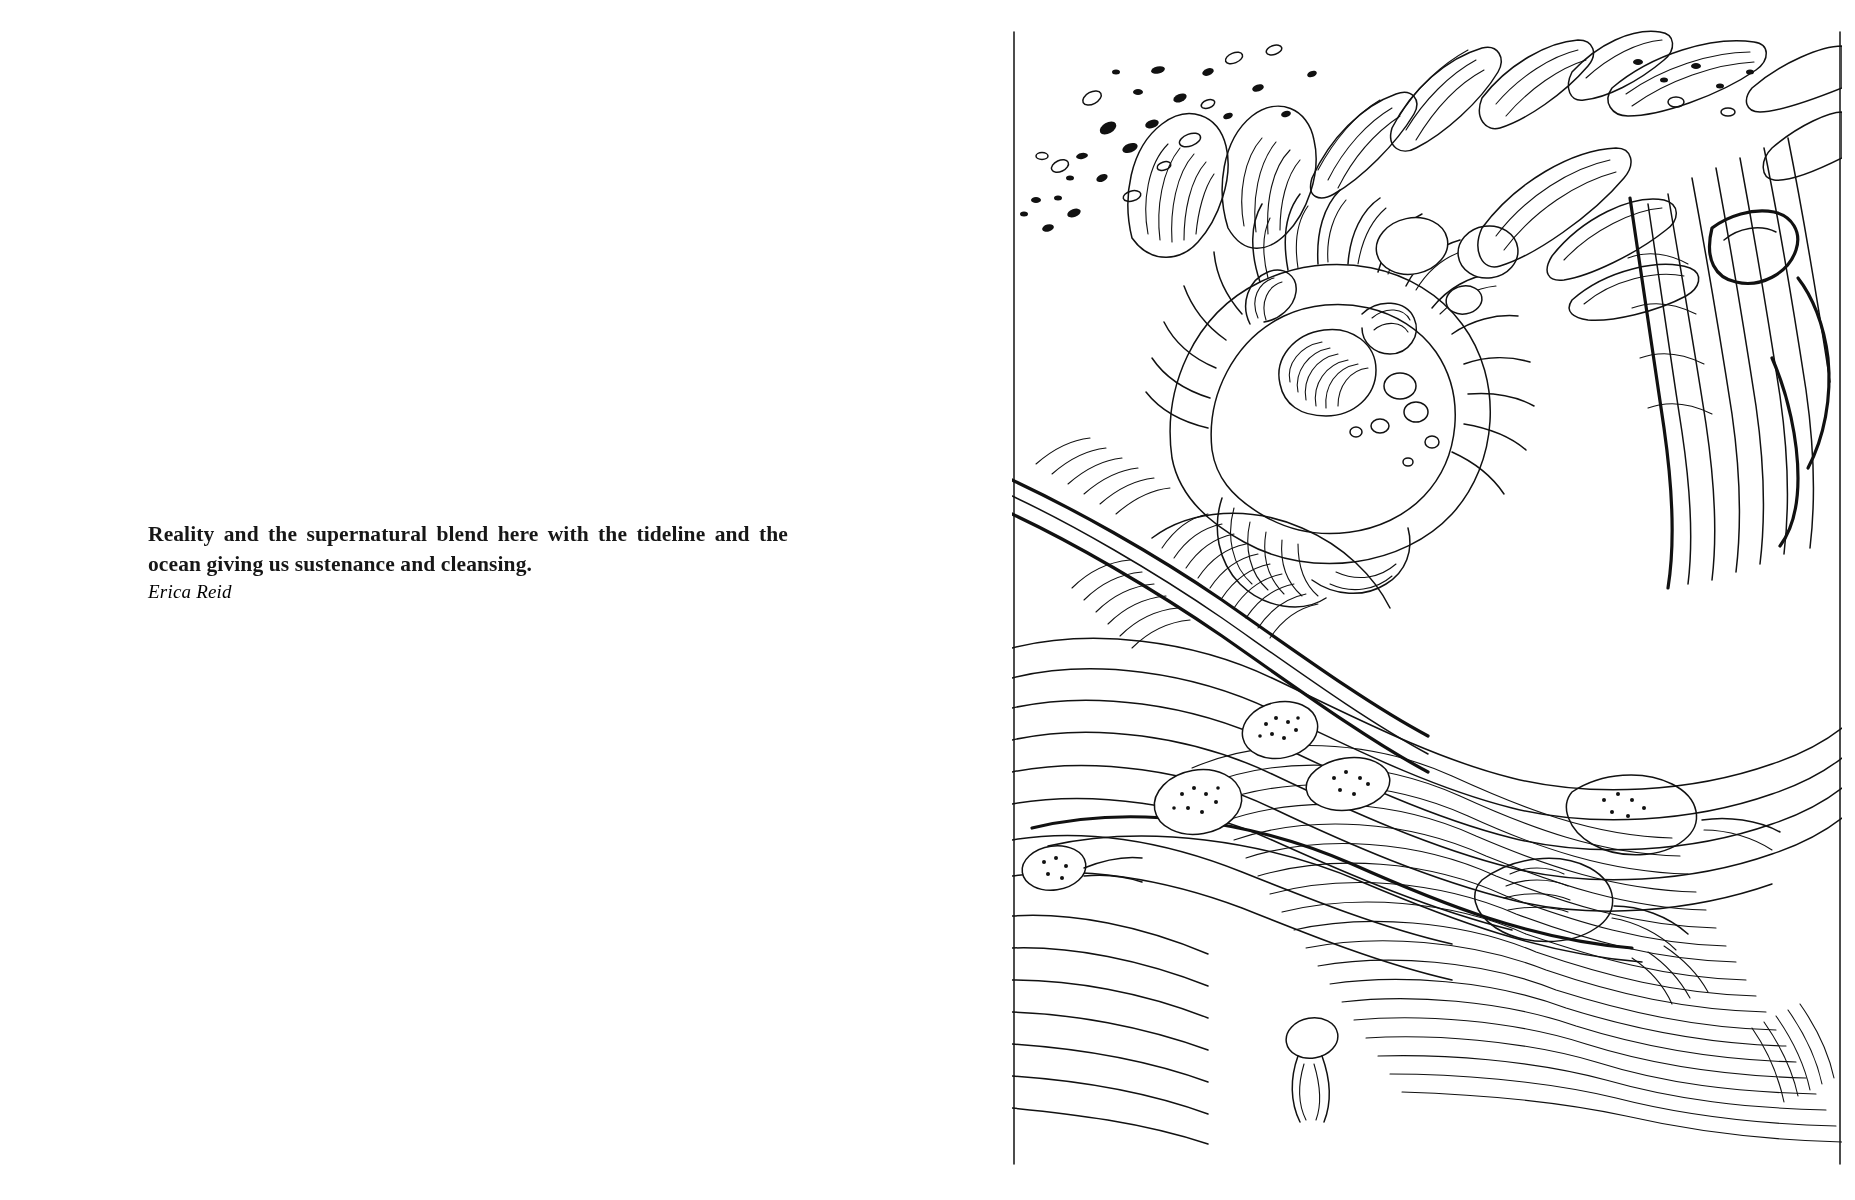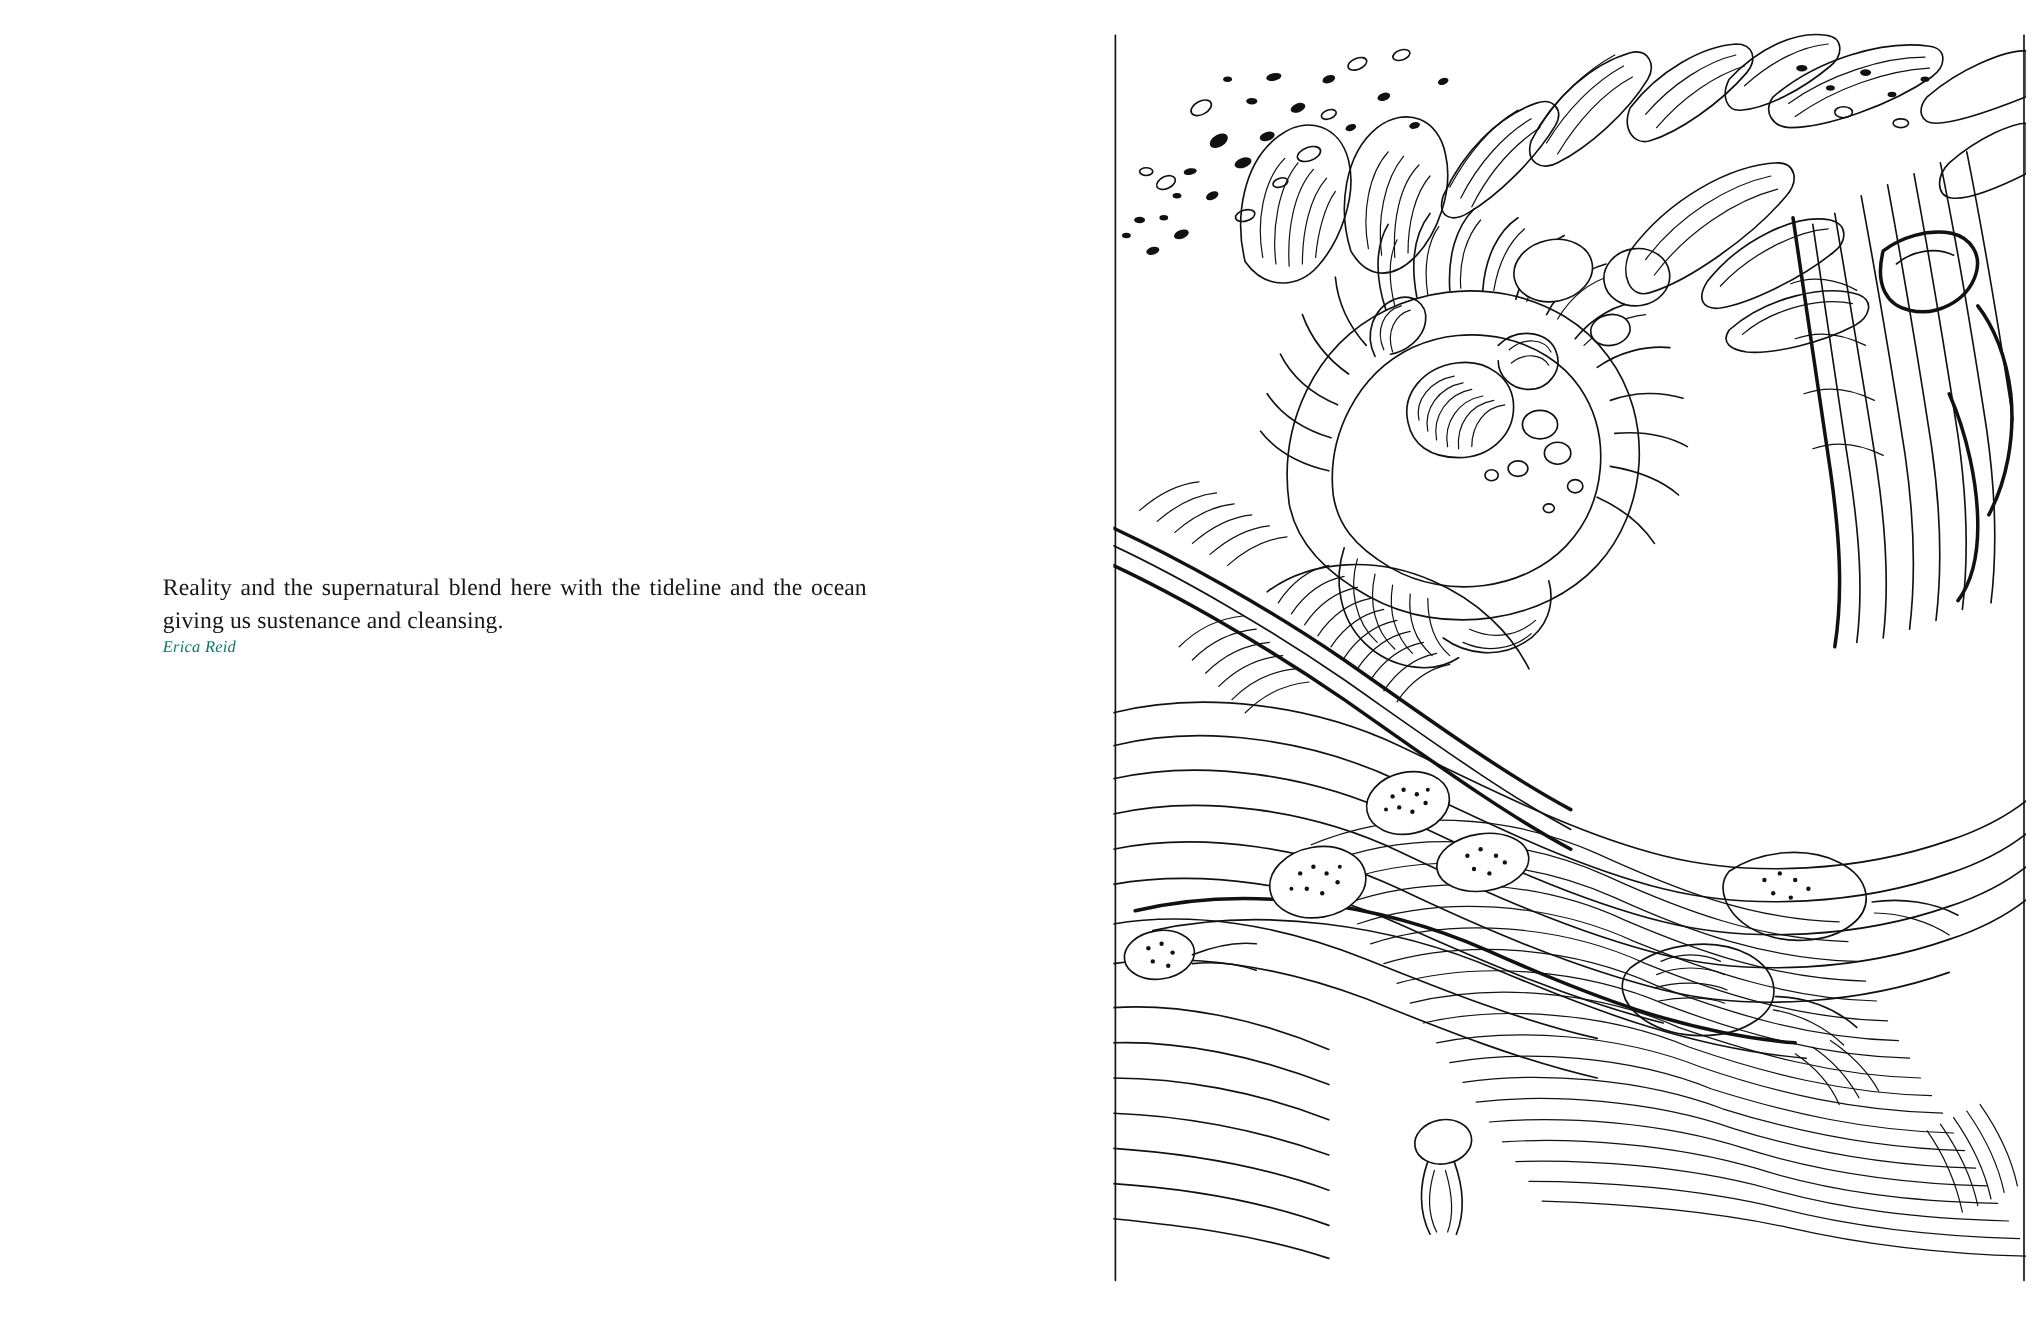--- a/index.html
+++ b/index.html
@@ -28,26 +28,27 @@
   }
   .quote-text {
     font-family: "Liberation Serif", serif;
     font-size: 21.5px;
     line-height: 1.38;
     color: #171717;
     text-align: justify;
     text-justify: inter-word;
     margin: 0;
     letter-spacing: 0.1px;
+    font-weight: bold;
   }
   .quote-attrib {
     font-family: "Liberation Serif", serif;
-    font-size: 15px;
+    font-size: 19px;
     font-style: italic;
-    color: #0f766e;
+    color: #000000;
     margin: 2px 0 0 0;
     letter-spacing: 0.2px;
   }
   
   .plate {
     position: absolute;
     left: 1012px;
     top: 28px;
     width: 830px;
     height: 1140px;

